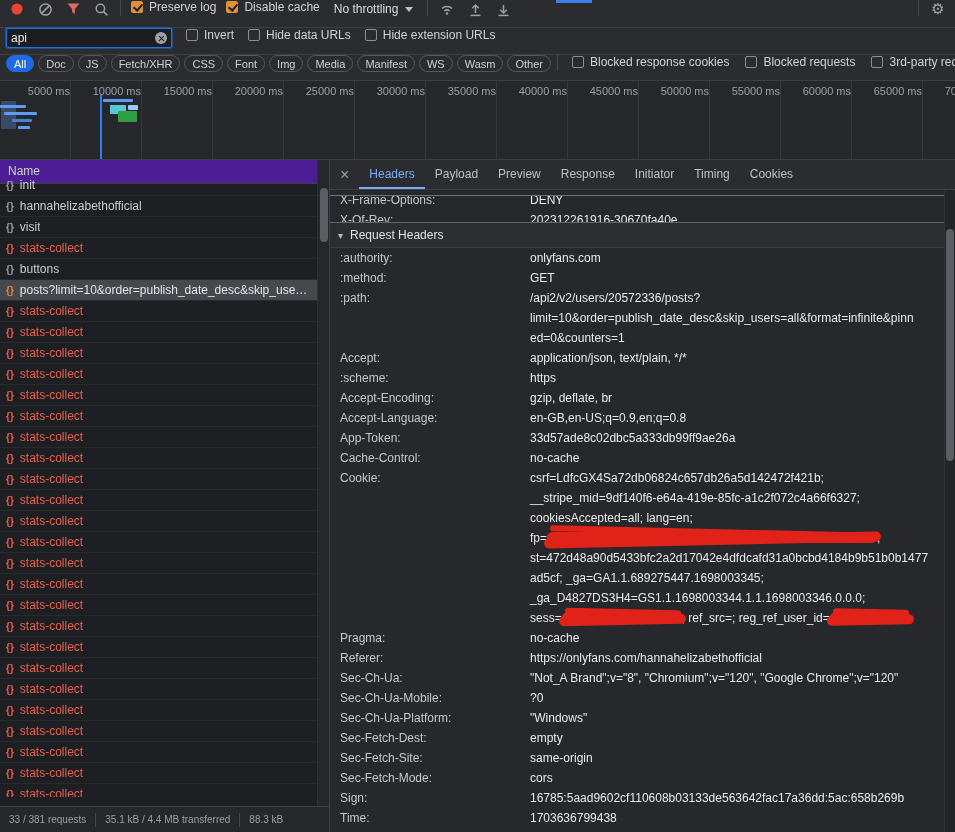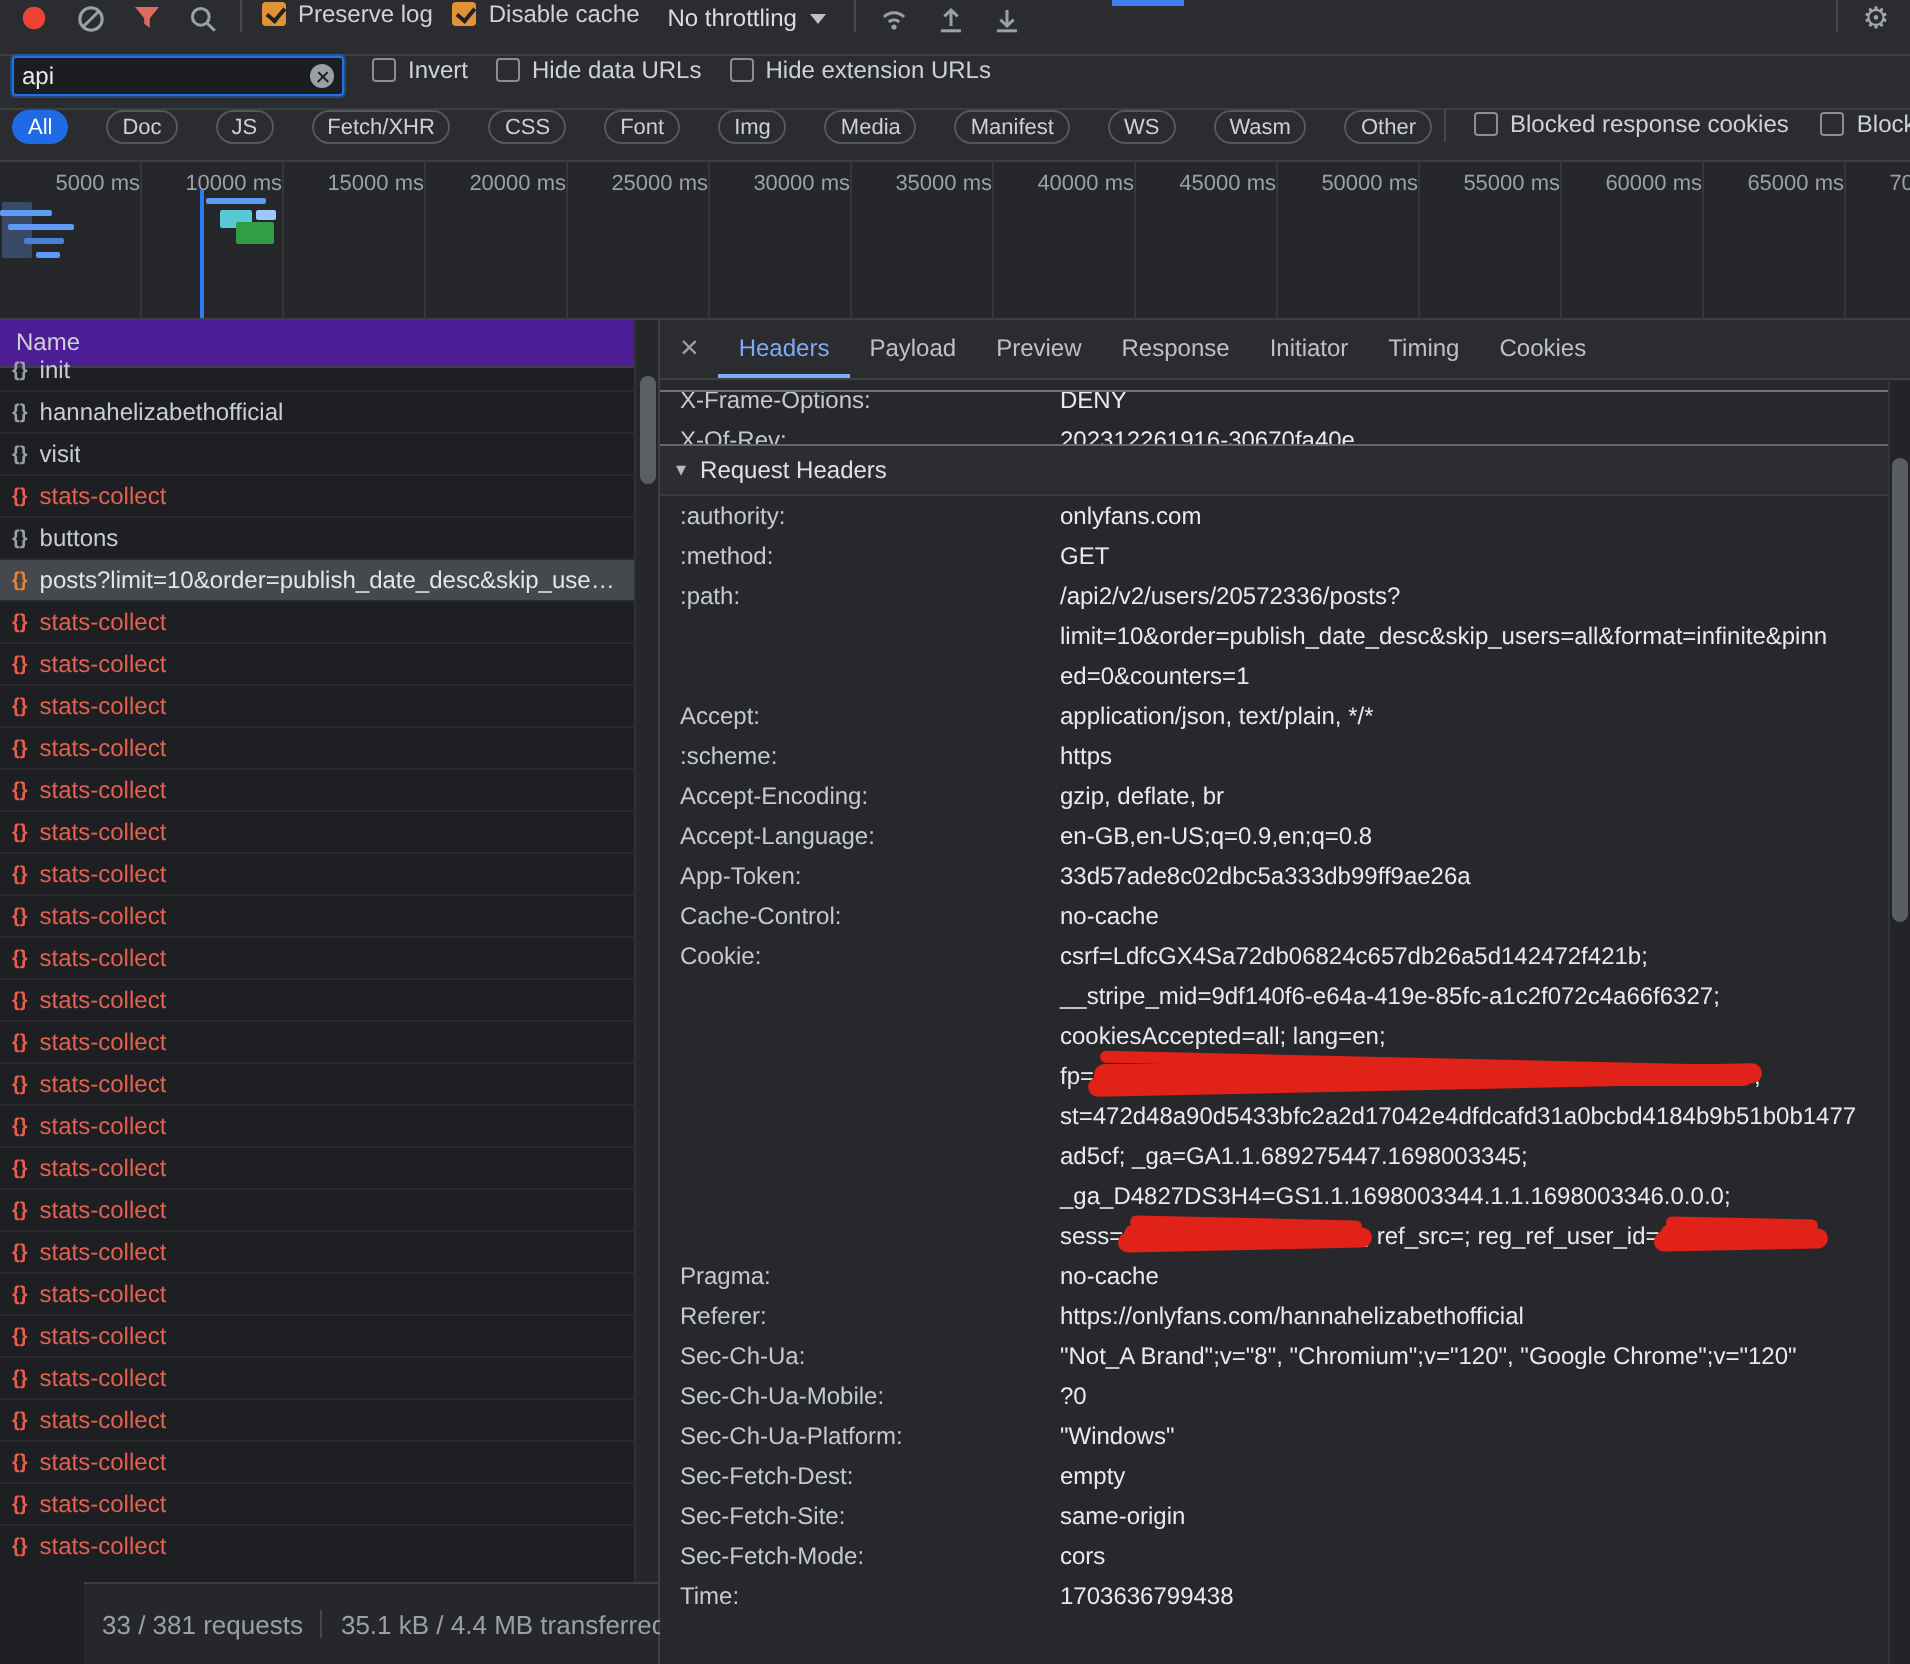--- a/index.html
+++ b/index.html
@@ -59,22 +59,22 @@
   .req-row { height:21px; display:flex; align-items:center; gap:6px; padding:0 6px; border-bottom:1px solid #28292c; color:#c9cdd1; cursor:pointer; }
   .req-icon { font-size:10px; font-weight:bold; color:#9aa0a6; flex:none; }
   .req-label { overflow:hidden; text-overflow:ellipsis; white-space:nowrap; }
   .req-error, .req-error .req-icon { color:#e5604f; }
   .req-selected { background:#45484d; color:#e3e5e8; }
   .req-selected .req-icon { color:#e8833a; }
   
   .list-scrollbar { width:12px; flex:none; background:#26272a; border-left:1px solid #303134; position:relative; }
   .list-thumb { position:absolute; left:2px; width:8px; top:28px; height:54px; background:#5b5e62; border-radius:4px; cursor:pointer; }
   
-  .status-bar { height:41px; flex:none; display:flex; align-items:center; background:#26272a; border-top:1px solid #3c4043;
-                color:#9aa0a6; font-size:13px;margin-left:42px; }
+  .status-bar { height:26px; flex:none; display:flex; align-items:center; background:#26272a; border-top:1px solid #3c4043;
+                color:#9aa0a6; font-size:10px; }
   .st-seg { padding:0 9px; white-space:nowrap; }
   .st-sep { width:1px; height:14px; background:#44474b; flex:none; }
   
   .details-pane { flex:1; min-width:0; display:flex; flex-direction:column; background:#27282b; position:relative; }
   .tabbar { height:30px; flex:none; display:flex; align-items:stretch; background:#2b2c2f; border-bottom:1px solid #3c4043; }
   .tab-close { display:flex; align-items:center; padding:0 10px; font-size:16px; color:#9aa0a6; cursor:pointer; }
   .tabs { display:flex; }
   .tab { display:flex; align-items:center; padding:0 10px; color:#bdc1c6; border-bottom:2px solid transparent; cursor:pointer; }
   .tab-active { color:#7cacf8; border-bottom-color:#7cacf8; }
   .details-body { flex:1; overflow:hidden; position:relative; }
@@ -178,21 +178,21 @@
       <span class="cbx off"></span>
       <span class="cb-label">Hide data URLs</span>
     </label>
     <label class="cb">
       <span class="cbx off"></span>
       <span class="cb-label">Hide extension URLs</span>
     </label>
   </div>
 
   <div class="bar chips-row">
-    <span style="display:flex;gap:19px;">
+    <span style="display:flex;gap:4px;">
         <button class="chip chip-selected">All</button>
         <button class="chip">Doc</button>
         <button class="chip">JS</button>
         <button class="chip">Fetch/XHR</button>
         <button class="chip">CSS</button>
         <button class="chip">Font</button>
         <button class="chip">Img</button>
         <button class="chip">Media</button>
         <button class="chip">Manifest</button>
         <button class="chip">WS</button>
@@ -498,20 +498,24 @@
             </div>
             <div class="hdr-row">
               <div class="hdr-name">Sec-Fetch-Site:</div>
               <div class="hdr-value">same-origin</div>
             </div>
             <div class="hdr-row">
               <div class="hdr-name">Sec-Fetch-Mode:</div>
               <div class="hdr-value">cors</div>
             </div>
             <div class="hdr-row">
+              <div class="hdr-name">Sign:</div>
+              <div class="hdr-value">16785:5aad9602cf110608b03133de563642fac17a36dd:5ac:658b269b</div>
+            </div>
+            <div class="hdr-row">
               <div class="hdr-name">Time:</div>
               <div class="hdr-value">1703636799438</div>
             </div>
           </div>
       </div>
       <div class="details-scrollbar">
         <div class="details-thumb"></div>
       </div>
     </div>
 

